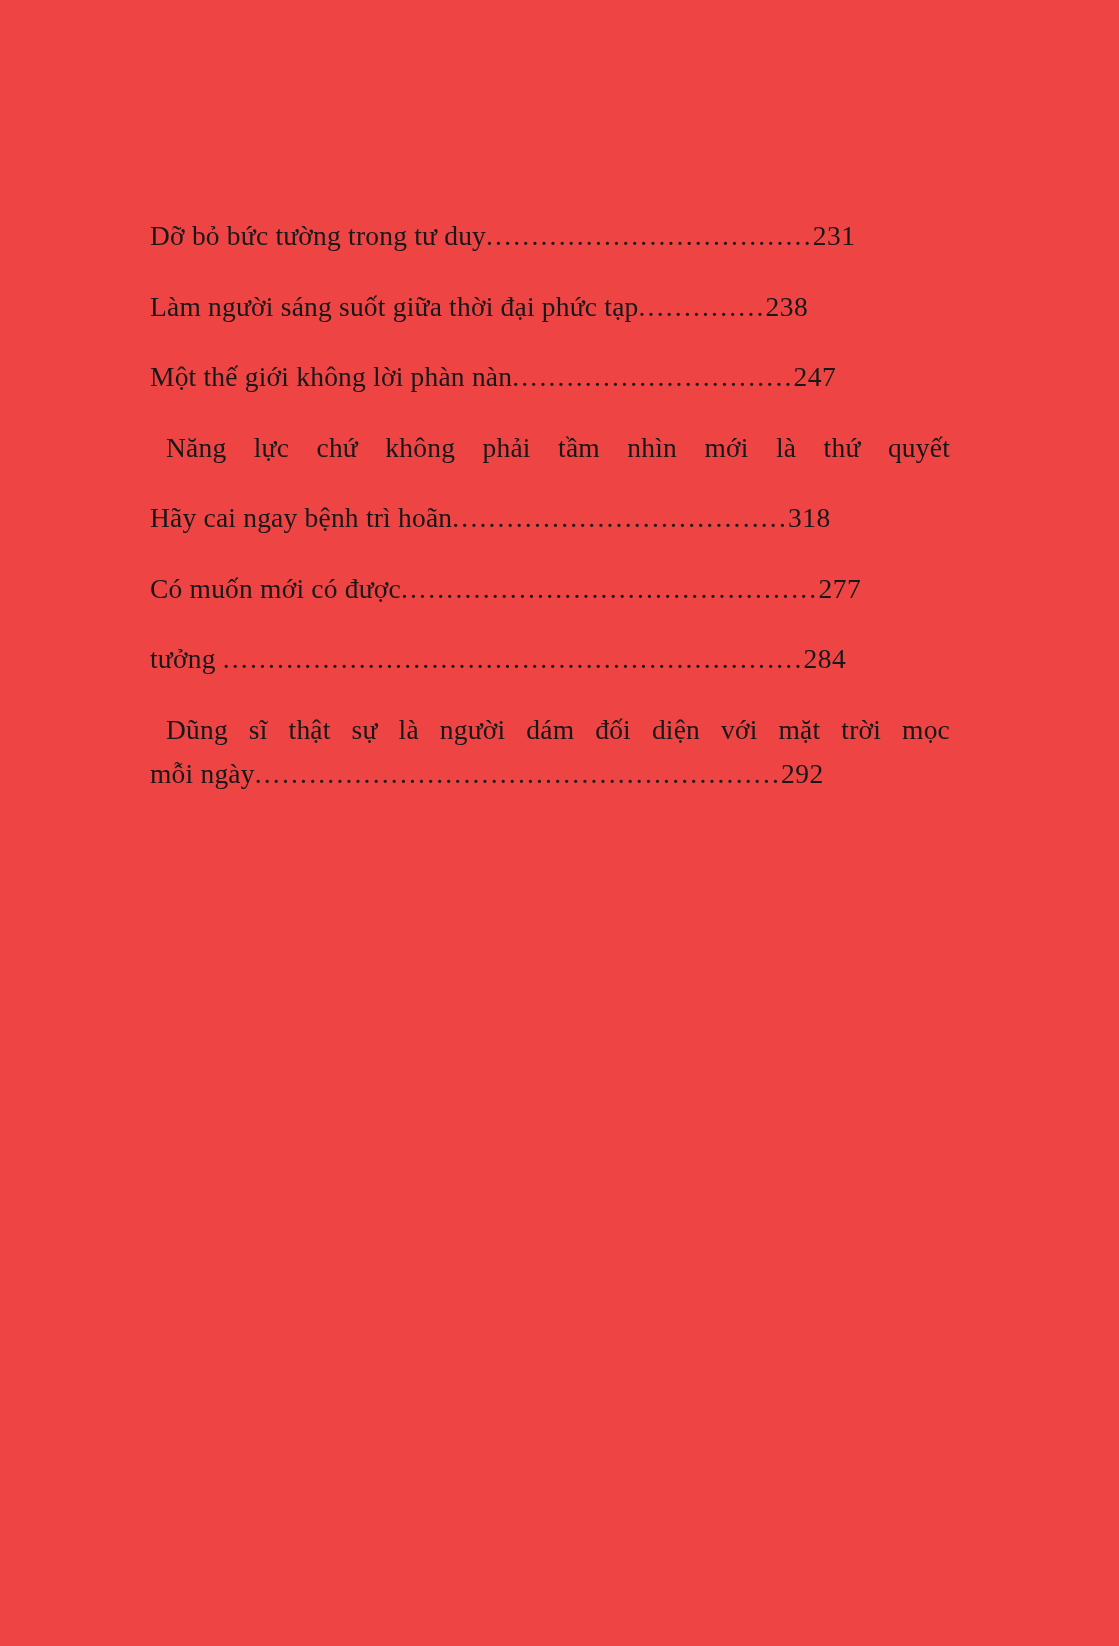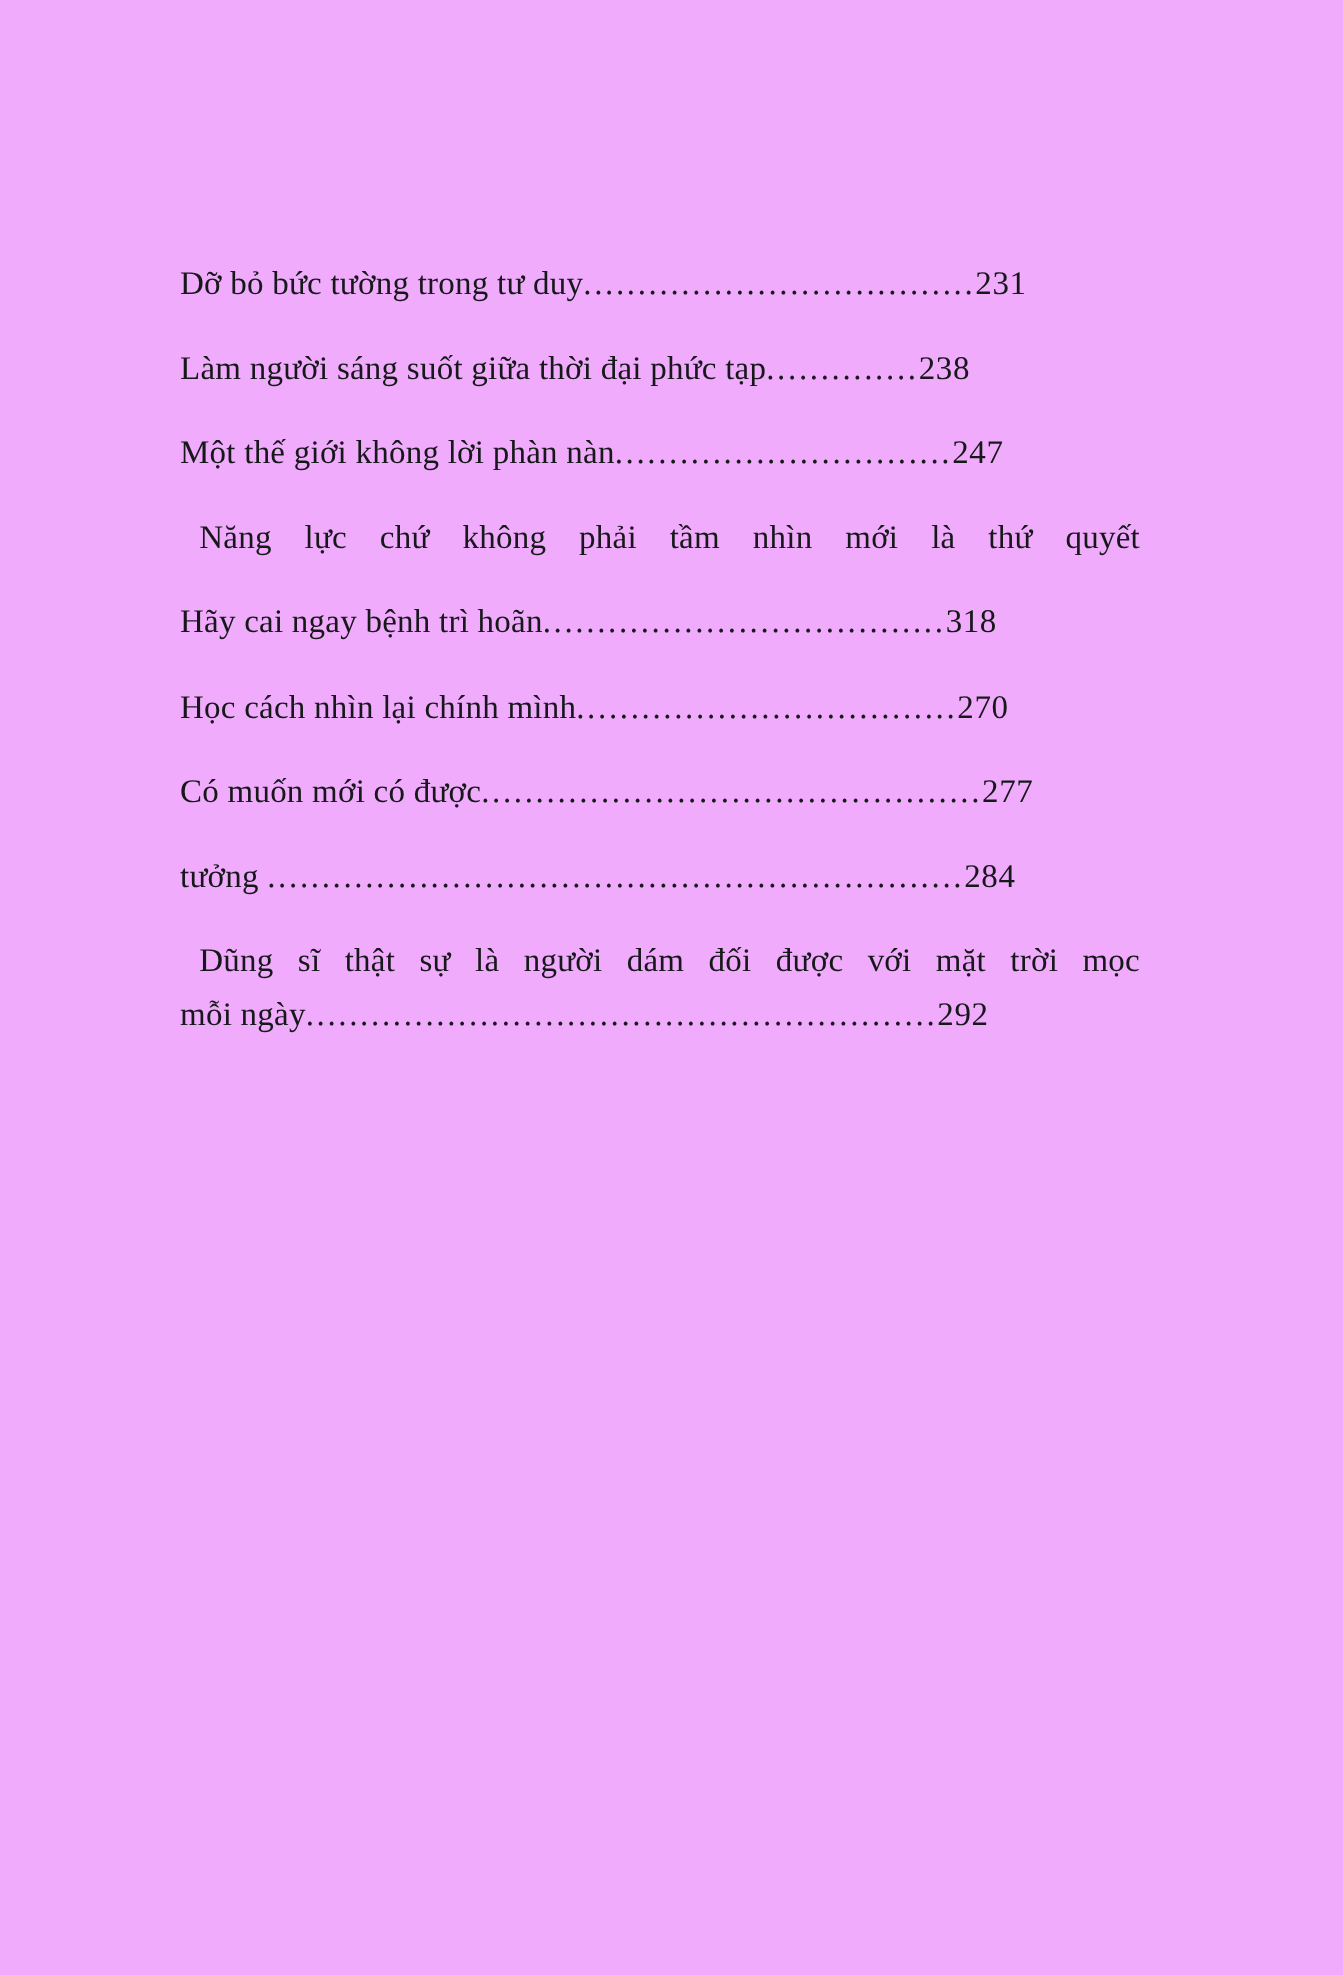--- a/index.html
+++ b/index.html
@@ -13,21 +13,21 @@
     position: relative;
     font-family: "Liberation Serif", serif;
     color: #1a1a1a;
     overflow: hidden;
   }
   .page {
     position: absolute;
     left: 0; top: 0;
     width: 1119px;
     height: 1646px;
-    background: #f0abfc;
+    background: #ef4444;
   }
   .toc {
     position: absolute;
     left: 150px;
     top: 214px;
     width: 800px;
   }
   .toc-entry {
     display: block;
     margin-bottom: 26px;
@@ -77,26 +77,23 @@
       <div class="toc-entry">
         <span class="line last"><span class="title-text">Một thế giới không lời phàn nàn</span><span class="tail"><span class="leader">...............................</span><span class="pageno">247</span></span></span>
       </div>
       <div class="toc-entry">
         <span class="line justified"><span class="title-text">Năng lực chứ không phải tầm nhìn mới là thứ quyết</span></span>
       </div>
       <div class="toc-entry">
         <span class="line last"><span class="title-text">Hãy cai ngay bệnh trì hoãn</span><span class="tail"><span class="leader">.....................................</span><span class="pageno">318</span></span></span>
       </div>
       <div class="toc-entry">
-        <span class="line last"><span class="title-text">Học cách nhìn lại chính mình</span><span class="tail"><span class="leader">...................................</span><span class="pageno">270</span></span></span>
-      </div>
-      <div class="toc-entry">
         <span class="line last"><span class="title-text">Có muốn mới có được</span><span class="tail"><span class="leader">..............................................</span><span class="pageno">277</span></span></span>
       </div>
       <div class="toc-entry">
         <span class="line last"><span class="title-text">tưởng </span><span class="tail"><span class="leader">................................................................</span><span class="pageno">284</span></span></span>
       </div>
       <div class="toc-entry">
-        <span class="line justified"><span class="title-text">Dũng sĩ thật sự là người dám đối được với mặt trời mọc</span></span>
+        <span class="line justified"><span class="title-text">Dũng sĩ thật sự là người dám đối diện với mặt trời mọc</span></span>
         <span class="line last"><span class="title-text">mỗi ngày</span><span class="tail"><span class="leader">..........................................................</span><span class="pageno">292</span></span></span>
       </div>
     </div>
 </div>
 
 </body></html>

